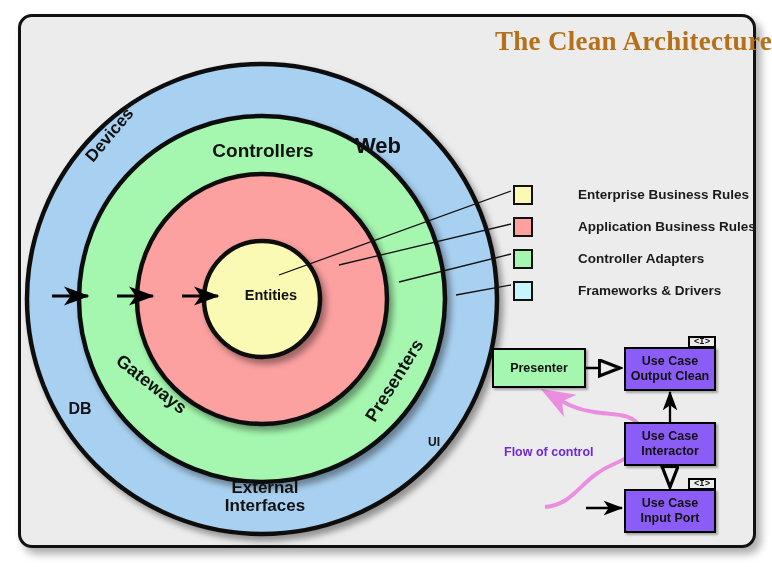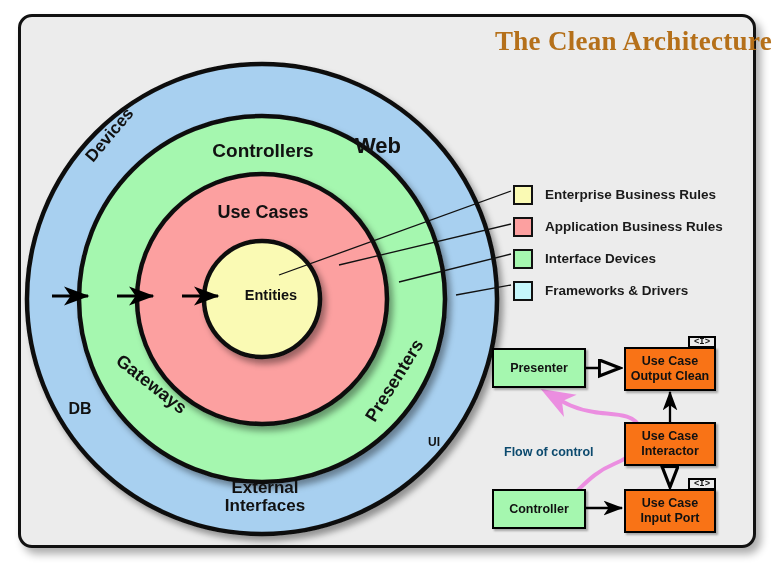--- a/index.html
+++ b/index.html
@@ -72,20 +72,21 @@
     position: absolute;
     left: 513px;
     top: 180px;
     width: 245px;
   }
   .legend-row {
     display: flex;
     align-items: center;
     height: 29px;
     margin-bottom: 3px;
+    gap: 33px;
   }
   .legend-swatch {
     width: 20px;
     height: 20px;
     border: 2px solid #111111;
     box-sizing: border-box;
     flex: 0 0 auto;
   }
   .legend-label {
     margin-left: 12px;
@@ -104,21 +105,21 @@
     align-items: center;
     justify-content: center;
     text-align: center;
     font-size: 12.5px;
     font-weight: bold;
     color: #111111;
     line-height: 1.18;
     box-shadow: 2px 2px 2px rgba(0,0,0,0.30);
   }
   .fbox.green { background: #a5f7af; }
-  .fbox.pink  { background: #f97316; }
+  .fbox.pink  { background: #8b5cf6; }
 
   .itag {
     position: absolute;
     border: 2px solid #000000;
     background: #ececec;
     box-sizing: border-box;
     width: 28px;
     height: 12px;
     font-family: "Liberation Mono", monospace;
     font-size: 9px;
@@ -127,21 +128,21 @@
     display: flex;
     align-items: center;
     justify-content: center;
     line-height: 1;
   }
 
   .flowtext {
     position: absolute;
     font-size: 12.5px;
     font-weight: bold;
-    color: #0c4a6e;
+    color: #6d28d9;
     white-space: nowrap;
   }
 </style>
 </head>
 <body>
 
 <div id="root">
 
   <div class="panel"></div>
 
@@ -183,21 +184,20 @@
     <g stroke="#111111" stroke-width="1.3" fill="none">
       <line x1="511" y1="191" x2="279" y2="275"></line>
       <line x1="511" y1="224" x2="339" y2="265"></line>
       <line x1="511" y1="254" x2="399" y2="282"></line>
       <line x1="511" y1="285" x2="456" y2="295"></line>
     </g>
   </svg>
 
   <div class="ringlabel" style="left:230px; top:288px; width:82px; font-size:14.5px;">Entities</div>
 
-  <div class="ringlabel" style="left:200px; top:203px; width:126px; font-size:18px;">Use Cases</div>
 
   <div class="ringlabel" style="left:187px; top:141px; width:152px; font-size:19px;">Controllers</div>
 
   <div class="ringlabel" style="left:348px; top:134px; width:60px; font-size:22px;">Web</div>
 
   <div class="ringlabel" style="left:64px; top:126px; width:92px; font-size:17px; transform:rotate(-50deg); transform-origin:50% 50%;">Devices</div>
 
   <div class="ringlabel" style="left:95px; top:375px; width:112px; font-size:18px; transform:rotate(38deg); transform-origin:50% 50%;">Gateways</div>
 
   <div class="ringlabel" style="left:336px; top:371px; width:118px; font-size:18px; transform:rotate(-58deg); transform-origin:50% 50%;">Presenters</div>
@@ -215,21 +215,21 @@
     <div class="legend-row">
       <div class="legend-swatch" style="background:#fafab4;"></div>
       <div class="legend-label">Enterprise Business Rules</div>
     </div>
     <div class="legend-row">
       <div class="legend-swatch" style="background:#fca0a0;"></div>
       <div class="legend-label">Application Business Rules</div>
     </div>
     <div class="legend-row">
       <div class="legend-swatch" style="background:#a5f7af;"></div>
-      <div class="legend-label">Interface Devices</div>
+      <div class="legend-label">Controller Adapters</div>
     </div>
     <div class="legend-row">
       <div class="legend-swatch" style="background:#c5f6fb;"></div>
       <div class="legend-label">Frameworks &amp; Drivers</div>
     </div>
   </div>
 
   <svg class="layer" viewBox="0 0 772 567">
 
     <line x1="586" y1="368" x2="620" y2="368" stroke="#000000" stroke-width="2.3" marker-end="url(#arrowHollow)"></line>
@@ -241,23 +241,20 @@
     <line x1="670" y1="465" x2="670" y2="487" stroke="#000000" stroke-width="2.3" marker-end="url(#arrowHollow)"></line>
 
     <path d="M 545,507 C 575,505 580,478 614,464 C 638,454 645,442 640,428
              C 634,412 610,415 594,412 C 572,409 560,400 546,392" fill="none" stroke="#eb8ee0" stroke-width="4" marker-end="url(#arrowMagenta)"></path>
   </svg>
 
   <div class="fbox green" style="left:492px; top:348px; width:94px; height:40px;">
     <span>Presenter</span>
   </div>
 
-  <div class="fbox green" style="left:492px; top:489px; width:94px; height:40px;">
-    <span>Controller</span>
-  </div>
 
   <div class="fbox pink" style="left:624px; top:347px; width:92px; height:44px;">
     <span>
       <span>Use Case</span><br>
       <span>Output Clean</span>
     </span>
   </div>
   <div class="itag" style="left:688px; top:336px;">&lt;I&gt;</div>
 
   <div class="fbox pink" style="left:624px; top:422px; width:92px; height:44px;">

